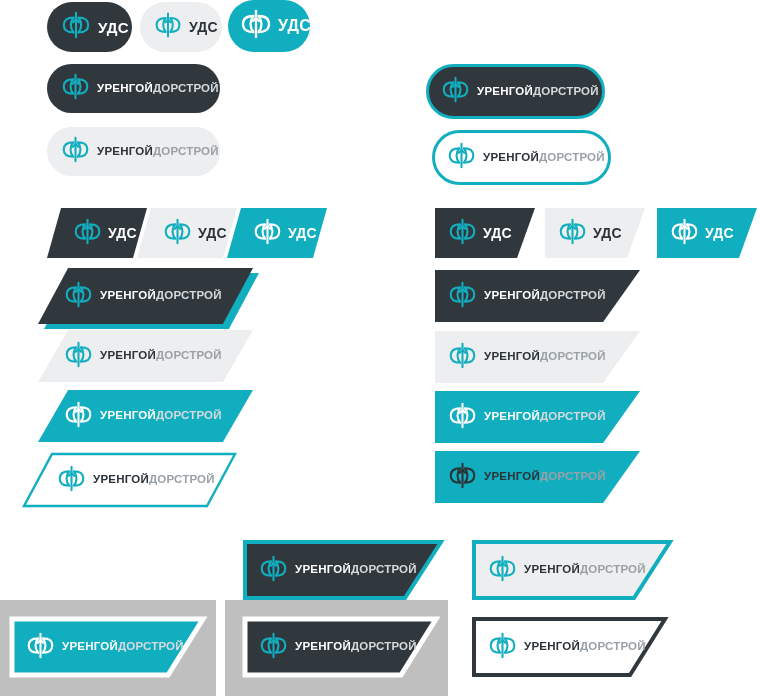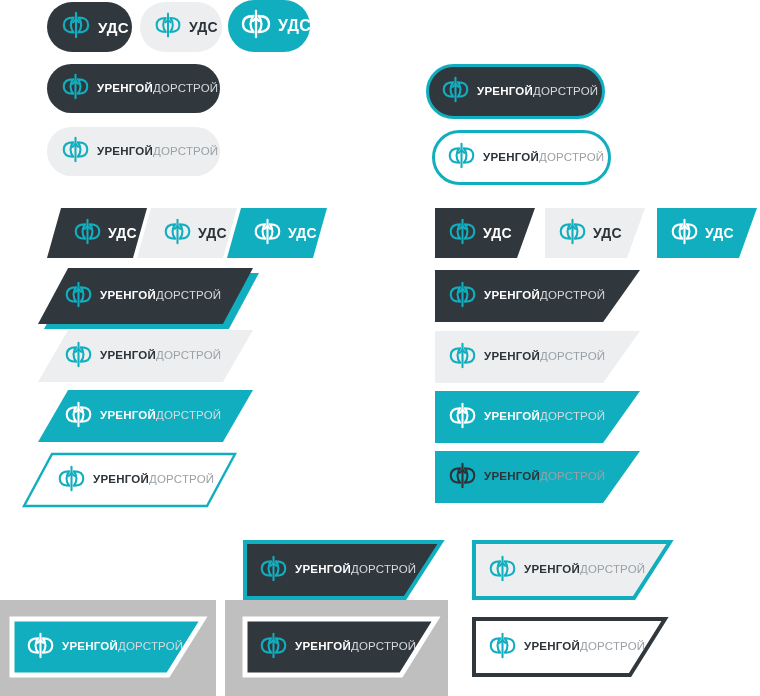--- a/index.html
+++ b/index.html
@@ -25,21 +25,21 @@
     white-space:nowrap;
   }
   .mark{flex:0 0 auto;display:block;}
   .word{
     font-weight:700;
     letter-spacing:.02em;
     line-height:1;
     display:inline-block;
   }
   .word .w1{font-weight:700;}
-  .word .w2{font-weight:400;letter-spacing:.015em;}
+  .word .w2{font-weight:700;letter-spacing:.015em;}
 
   
   .pill{border-radius:999px;}
   .pill-dark{background:#30373d;}
   .pill-light{background:#edeeef;}
   .pill-teal{background:#11aebf;}
   .pill-dark-outline{background:#30373d;border:3px solid #11aebf;}
   .pill-white-outline{background:#ffffff;border:3px solid #11aebf;}
 
   

